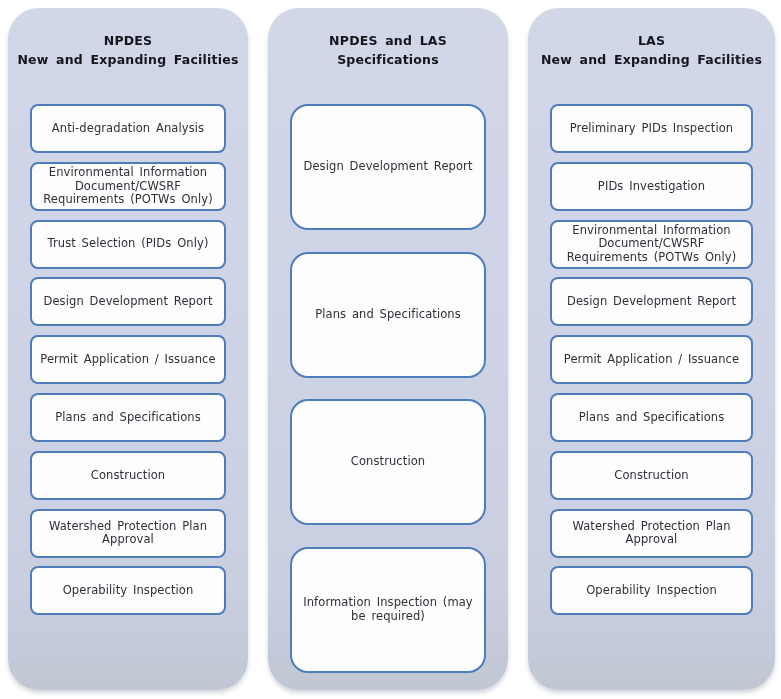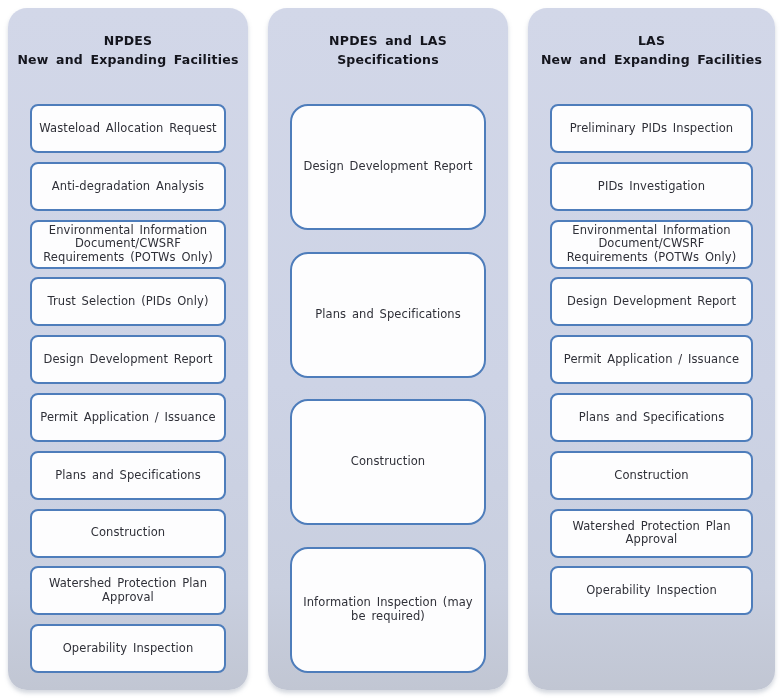--- a/index.html
+++ b/index.html
@@ -11,21 +11,21 @@
     width: 781px;
     height: 699px;
     position: relative;
     font-family: "DejaVu Sans", "Liberation Sans", sans-serif;
     overflow: hidden;
   }
   .panel {
     position: absolute;
     top: 8px;
     height: 682px;
-    border-radius: 19px;
+    border-radius: 31px;
     background: linear-gradient(180deg, #d2d7e8 0%, #cdd3e5 55%, #c9cfdf 85%, #c1c6d3 100%);
     box-shadow: 0 3px 4px rgba(130, 140, 160, 0.35);
     box-sizing: border-box;
   }
   #panel-0 { left: 8px;   width: 240px; }
   #panel-1 { left: 268px; width: 240px; }
   #panel-2 { left: 528px; width: 247px; }
 
   .panel-title {
     padding-top: 23px;
@@ -74,23 +74,20 @@
 </style>
 </head>
 <body>
 
 <div id="panel-0" class="panel col-small">
   <div class="panel-title">
     <div>NPDES</div>
     <div>New and Expanding Facilities</div>
   </div>
   <div class="boxes">
-    <div class="box">
-        <span>Wasteload Allocation Request</span>
-      </div>
     <div class="box">
         <span>Anti-degradation Analysis</span>
       </div>
     <div class="box">
         <span>Environmental Information Document/CWSRF Requirements (POTWs Only)</span>
       </div>
     <div class="box">
         <span>Trust Selection (PIDs Only)</span>
       </div>
     <div class="box">

